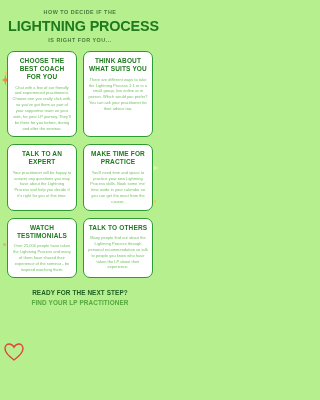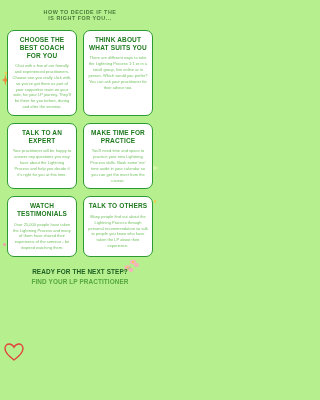--- a/index.html
+++ b/index.html
@@ -120,20 +120,21 @@
     <svg width="20" height="20" viewBox="0 0 20 20">
       <path d="M10 18 C3 13 1 9.5 1 6.6 C1 3.8 3 2 5.2 2 C7 2 8.9 3.2 10 5.2 C11.1 3.2 13 2 14.8 2 C17 2 19 3.8 19 6.6 C19 9.5 17 13 10 18 Z" fill="none" stroke="#e0443c" stroke-width="1.4"></path>
     </svg>
   </span>
 
   <span class="dot-a"></span>
   <span class="dot-b"></span>
 
   <div class="header">
     <div class="kicker">How to decide if the</div>
+    <div class="headline">Lightning Process</div>
     <div class="subkicker">is right for you...</div>
   </div>
 
   <div class="grid">
 
     <div class="card c1">
       <div class="card-title">Choose the best coach for you</div>
       <div class="card-body">Chat with a few of our friendly and experienced practitioners. Choose one you really click with, so you've got them as part of your supportive team on your side, for your LP journey. They'll be there for you before, during and after the seminar.</div>
     </div>
 

